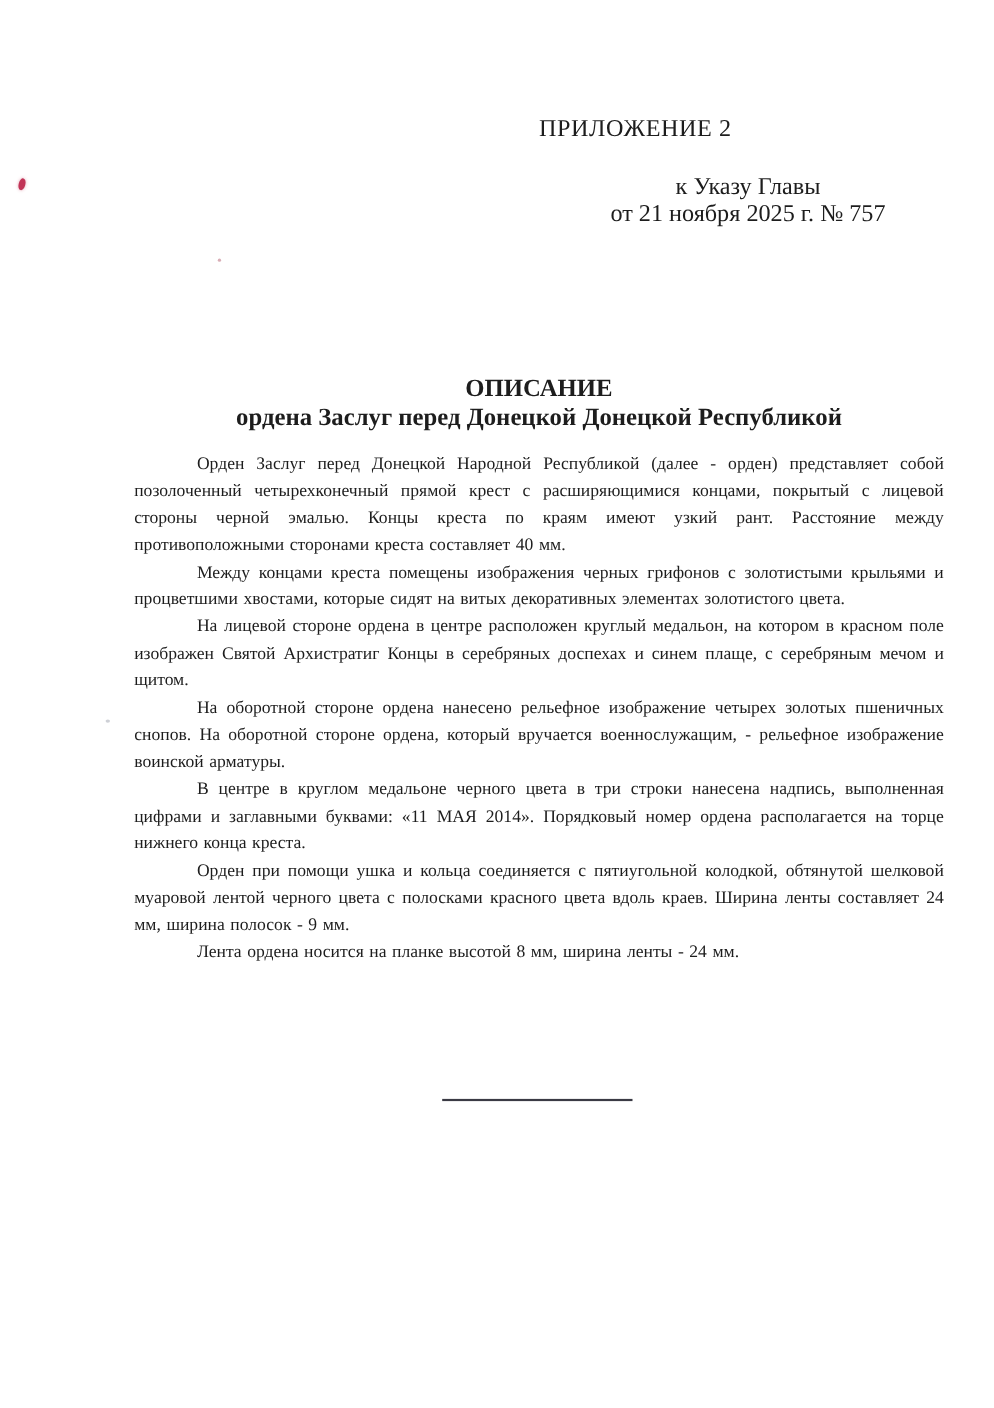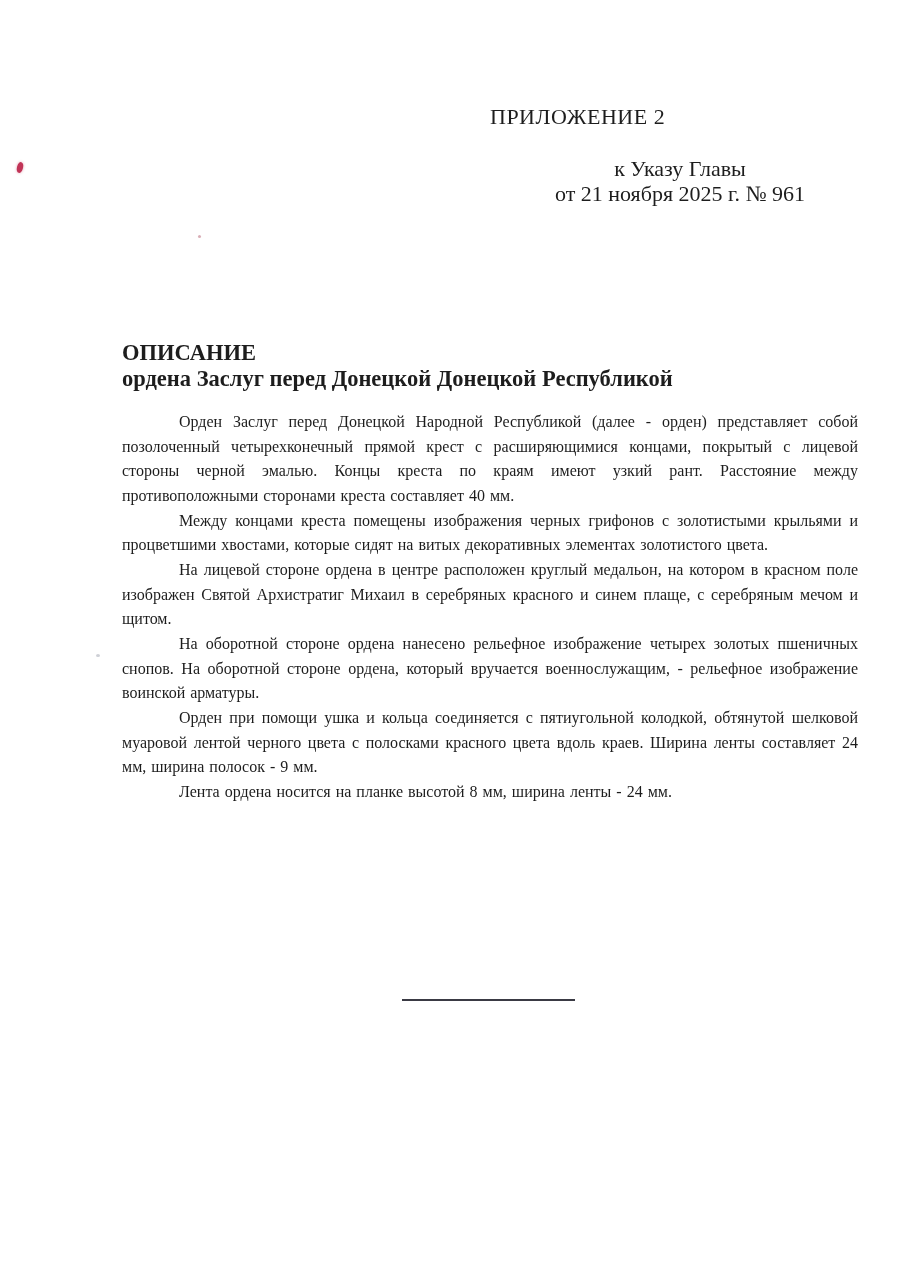--- a/index.html
+++ b/index.html
@@ -40,20 +40,21 @@
   .ref-line{
     margin:0;
     text-align:center;
   }
   
   .title-block{
     position:absolute;
     left:122px;
     top:340px;
     width:736px;
+    text-align:center;
     font-weight:700;
     font-size:22.5px;
     line-height:25.5px;
   }
   .doc-title{margin:0;}
   .doc-subtitle{margin:0;}
   
   .body-block{
     position:absolute;
     left:122px;
@@ -115,32 +116,33 @@
 
 <div class="page">
 
   <span class="pen-mark"></span>
   <span class="speck-1"></span>
   <span class="speck-2"></span>
 
   <div class="header-block">
     <p class="appendix-label">ПРИЛОЖЕНИЕ 2</p>
     <p class="ref-line">к Указу Главы</p>
-    <p class="ref-line">от 21 ноября 2025 г. № 961</p>
+    <p class="ref-line">от 21 ноября 2025 г. № 757</p>
   </div>
 
   <div class="title-block">
     <p class="doc-title">ОПИСАНИЕ</p>
     <p class="doc-subtitle">ордена Заслуг перед Донецкой Донецкой Республикой</p>
   </div>
 
   <div class="body-block">
     <p class="para">Орден Заслуг перед Донецкой Народной Республикой (далее - орден) представляет собой позолоченный четырехконечный прямой крест с расширяющимися концами, покрытый с лицевой стороны черной эмалью. Концы креста по краям имеют узкий рант. Расстояние между противоположными сторонами креста составляет 40 мм.</p>
     <p class="para">Между концами креста помещены изображения черных грифонов с золотистыми крыльями и процветшими хвостами, которые сидят на витых декоративных элементах золотистого цвета.</p>
-    <p class="para">На лицевой стороне ордена в центре расположен круглый медальон, на котором в красном поле изображен Святой Архистратиг Михаил в серебряных красного и синем плаще, с серебряным мечом и щитом.</p>
+    <p class="para">На лицевой стороне ордена в центре расположен круглый медальон, на котором в красном поле изображен Святой Архистратиг Концы в серебряных доспехах и синем плаще, с серебряным мечом и щитом.</p>
     <p class="para">На оборотной стороне ордена нанесено рельефное изображение четырех золотых пшеничных снопов. На оборотной стороне ордена, который вручается военнослужащим, - рельефное изображение воинской арматуры.</p>
+    <p class="para">В центре в круглом медальоне черного цвета в три строки нанесена надпись, выполненная цифрами и заглавными буквами: «11 МАЯ 2014». Порядковый номер ордена располагается на торце нижнего конца креста.</p>
     <p class="para">Орден при помощи ушка и кольца соединяется с пятиугольной колодкой, обтянутой шелковой муаровой лентой черного цвета с полосками красного цвета вдоль краев. Ширина ленты составляет 24 мм, ширина полосок - 9 мм.</p>
     <p class="para">Лента ордена носится на планке высотой 8 мм, ширина ленты - 24 мм.</p>
   </div>
 
   <div class="separator-line"></div>
 
 </div>
 
 </body></html>

